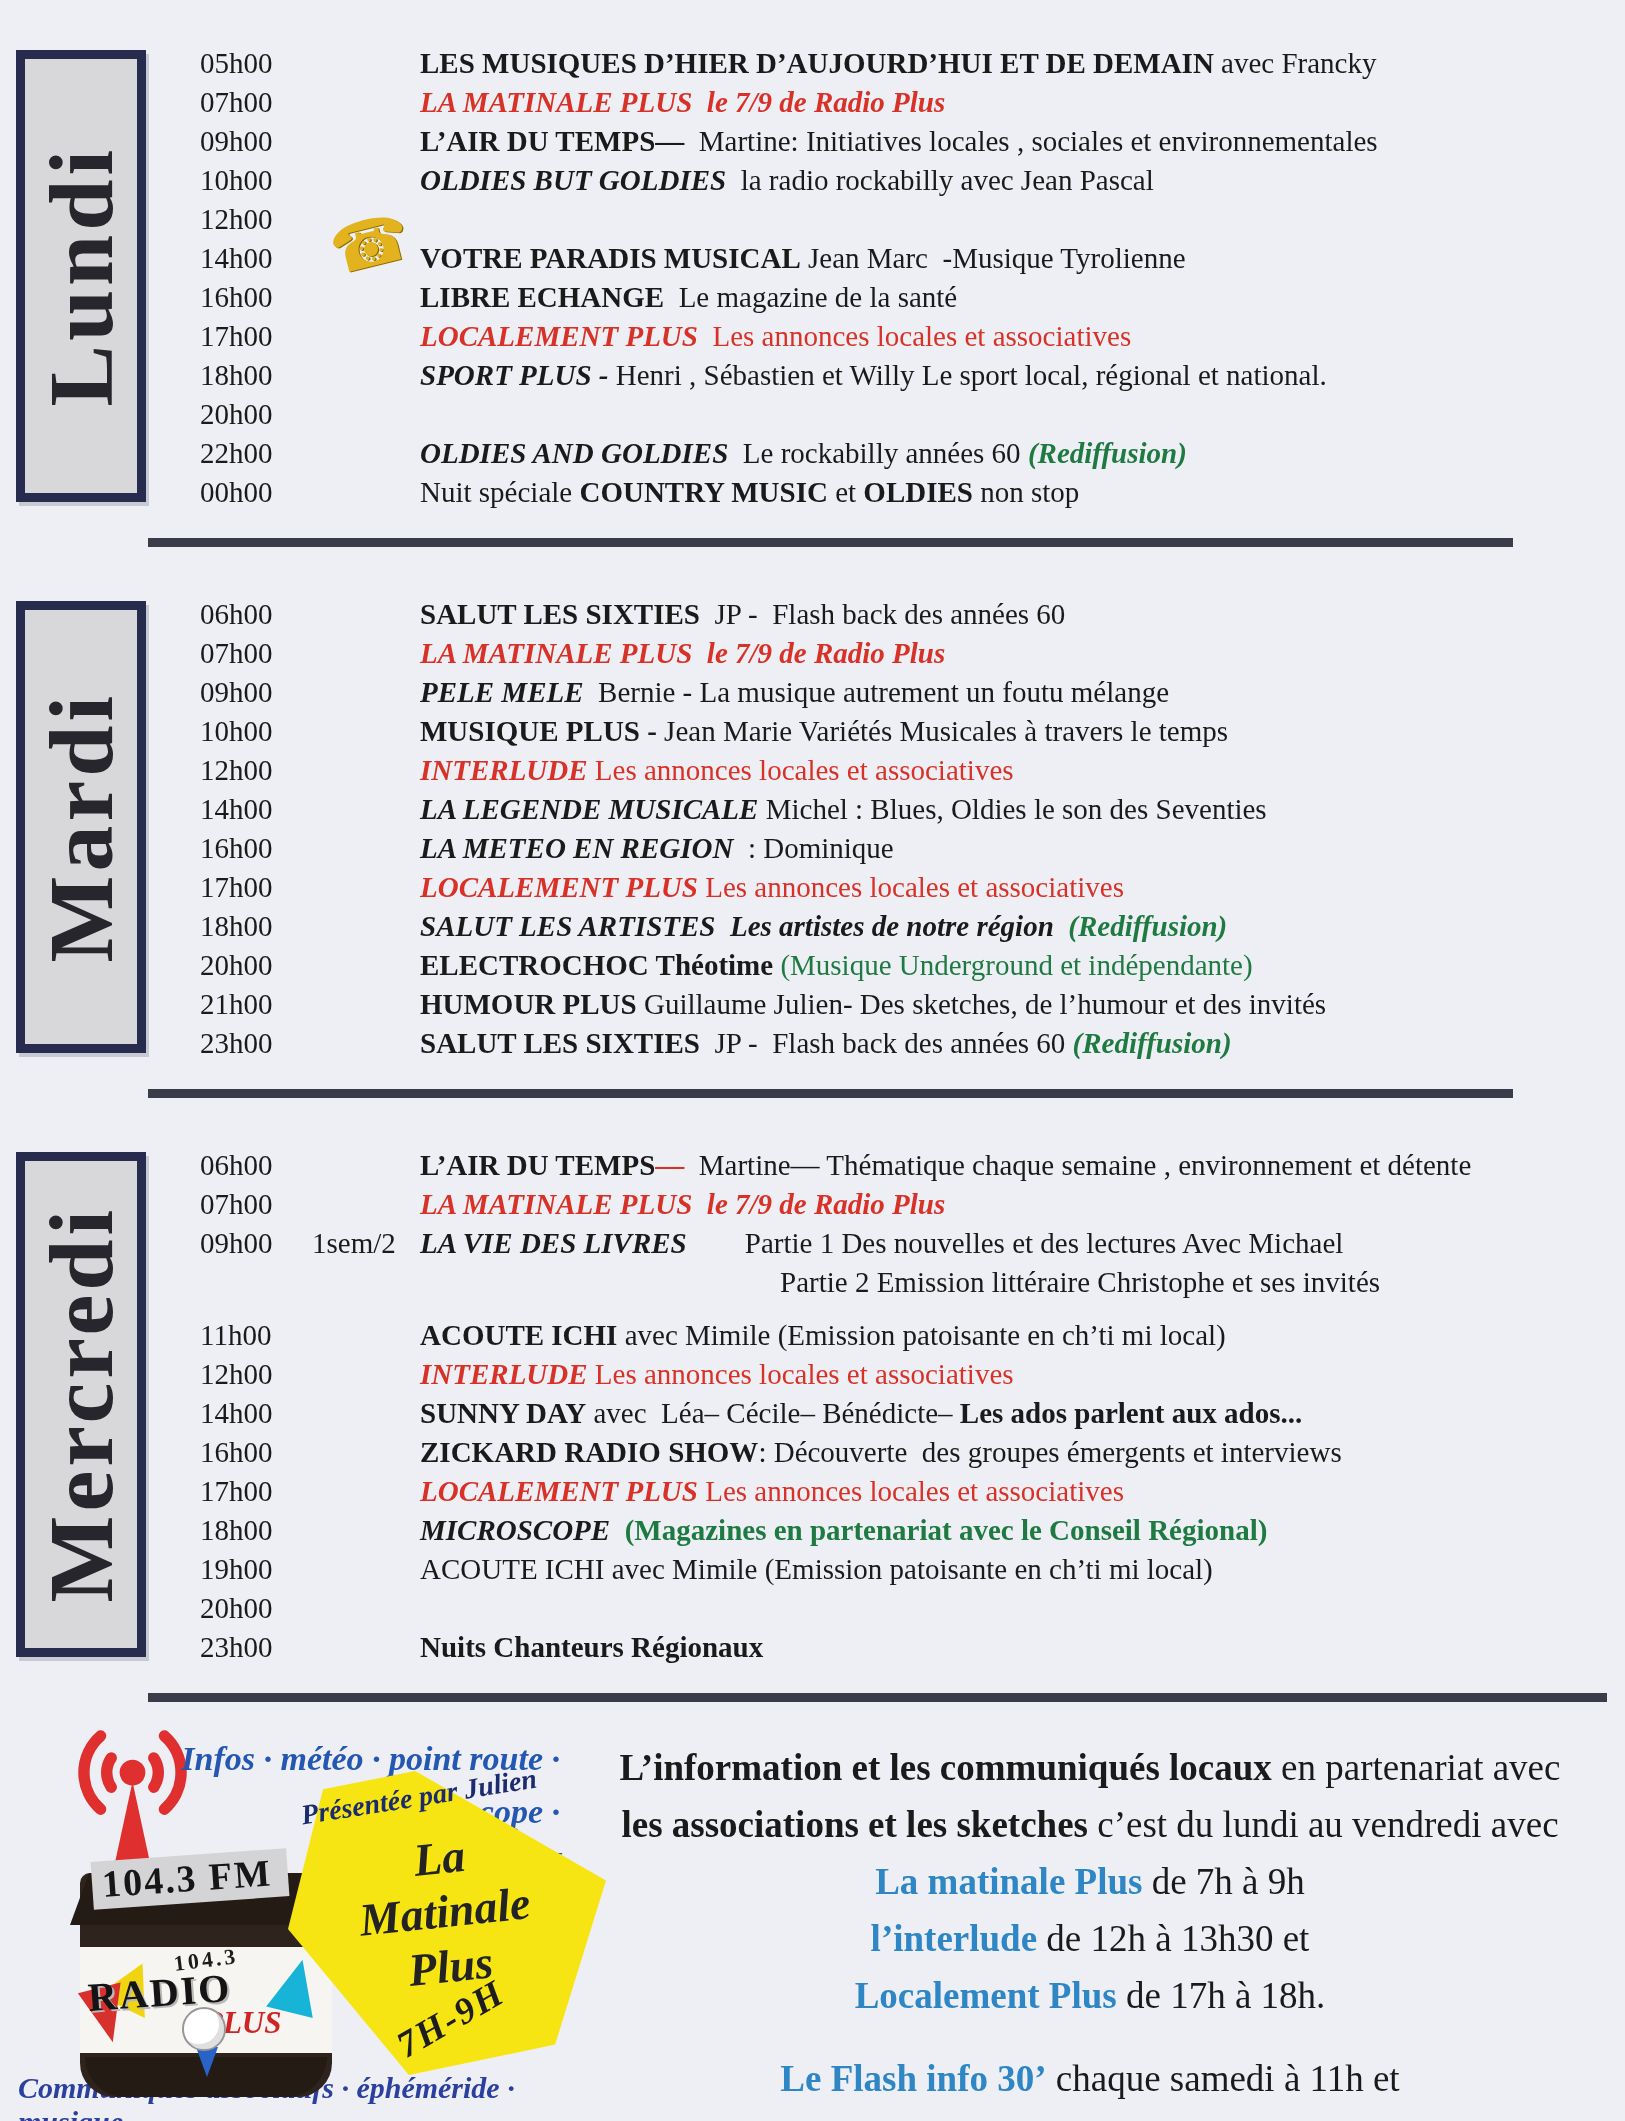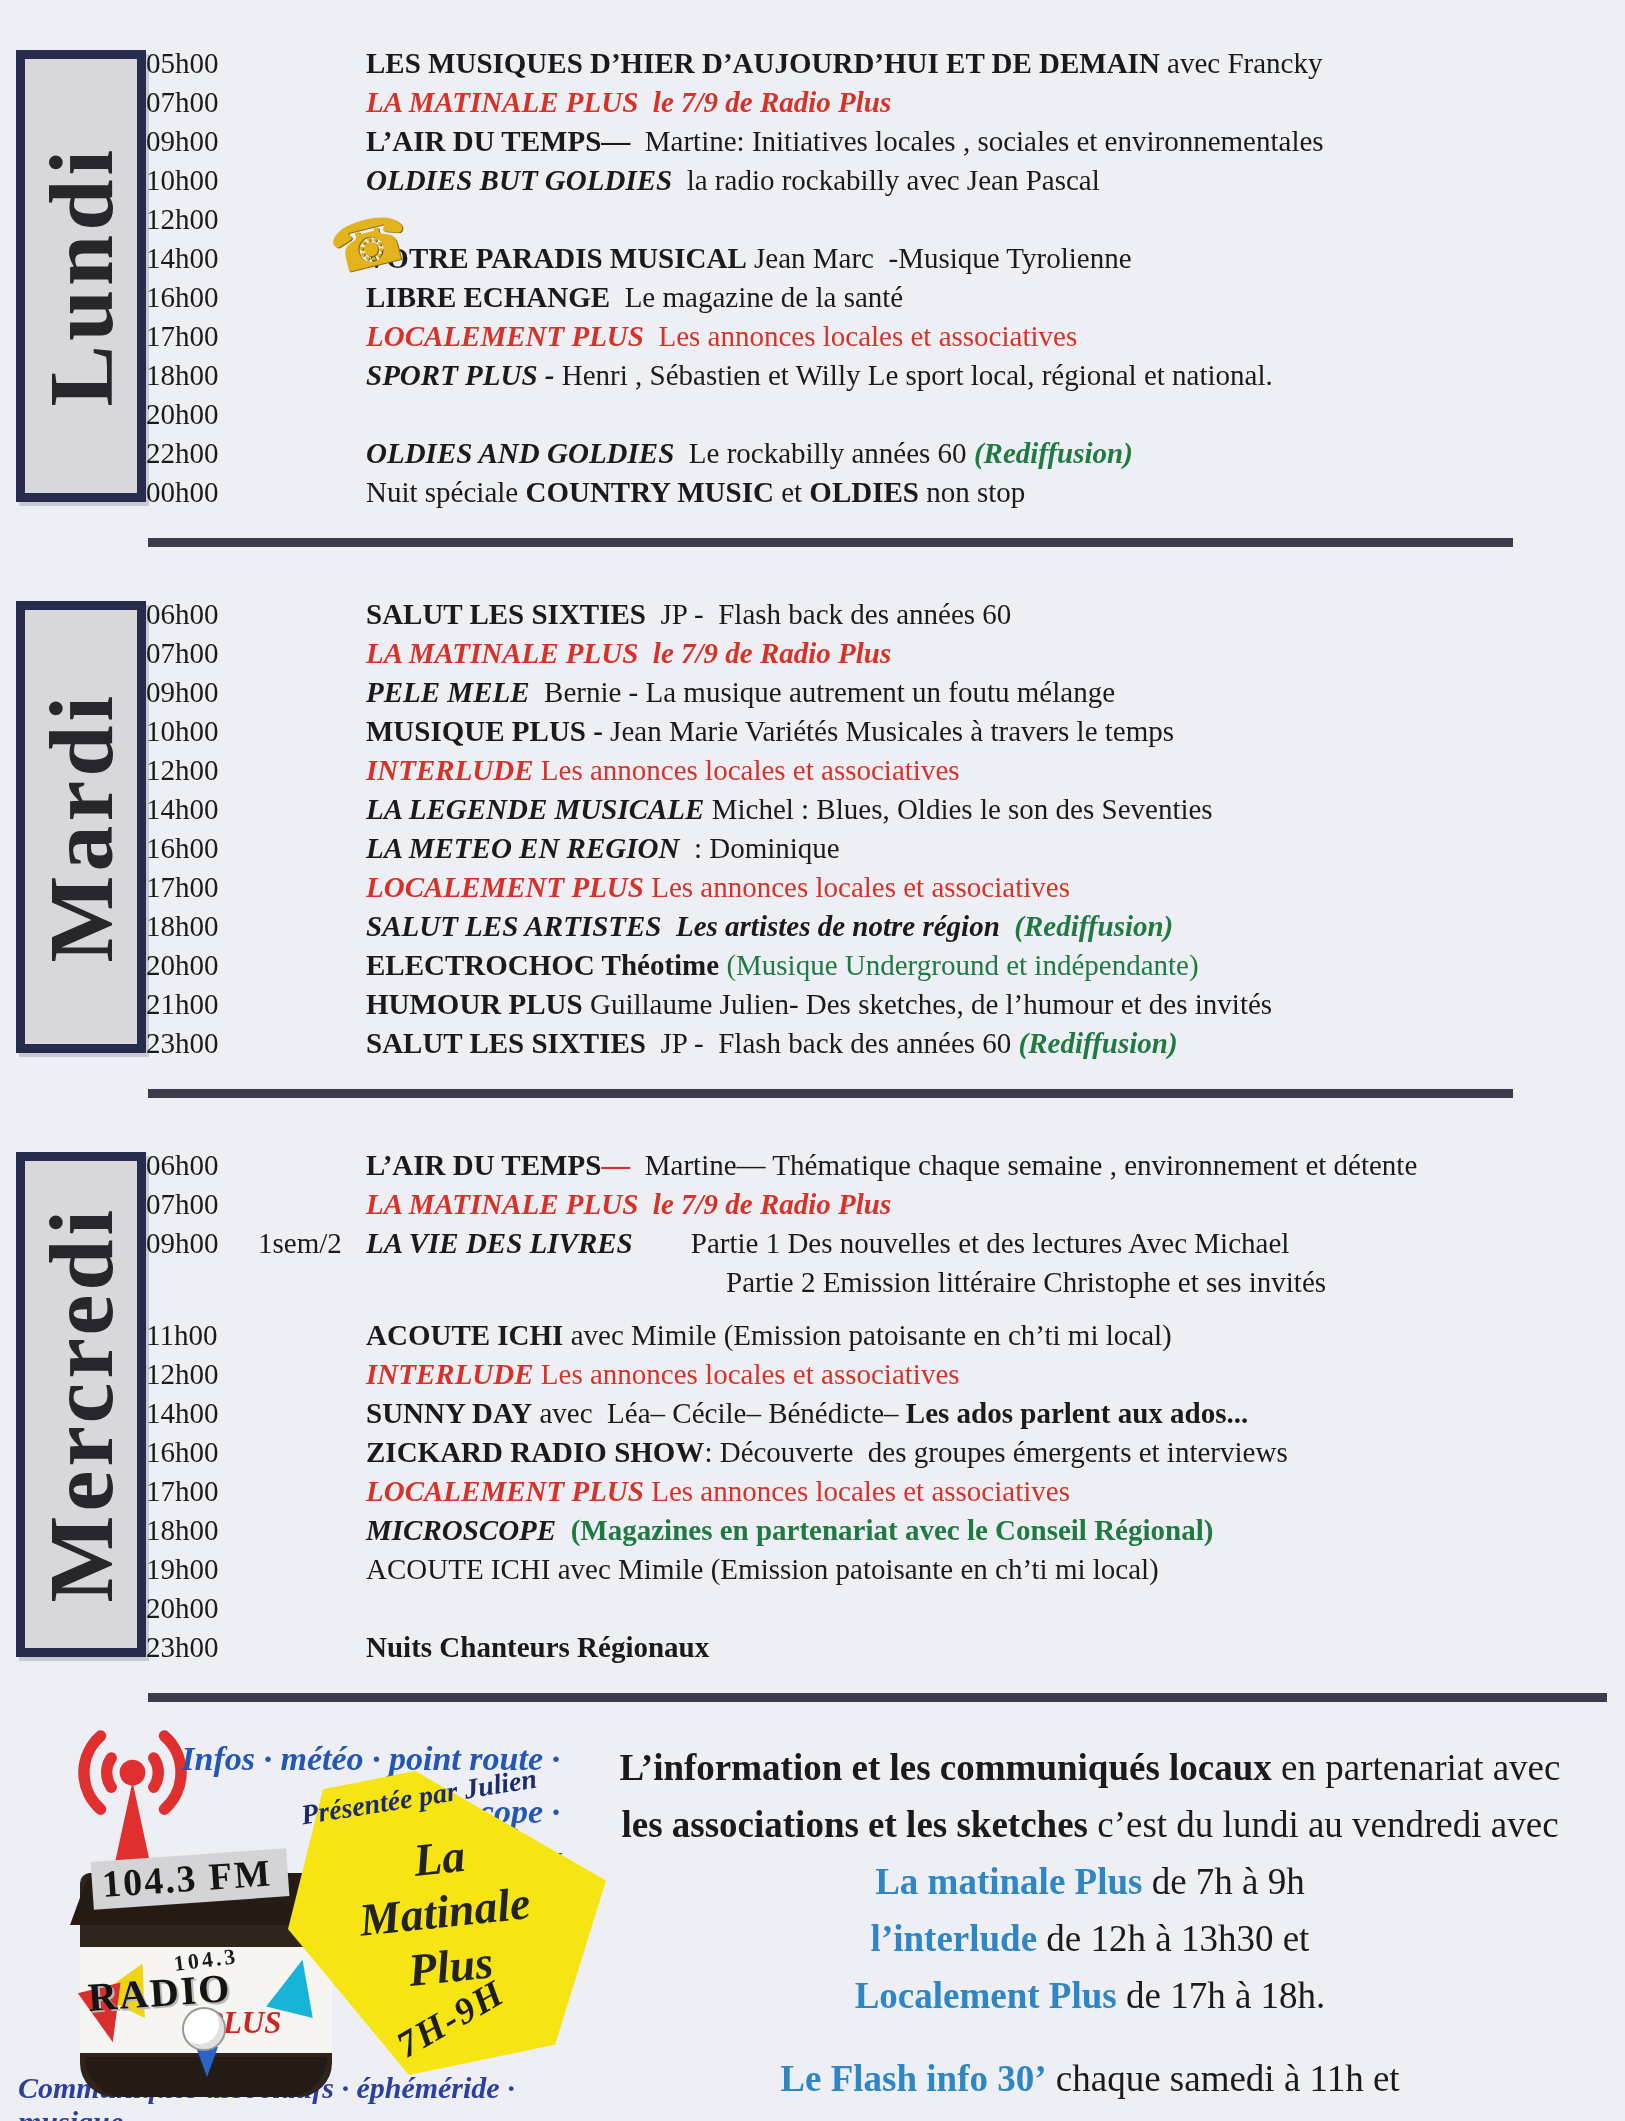--- a/index.html
+++ b/index.html
@@ -22,21 +22,21 @@
     margin:10px 0 10px 16px;display:flex;align-items:center;justify-content:center;
     box-shadow:3px 4px 0 rgba(30,30,60,0.18);
   }
   .day-label{
     writing-mode:vertical-rl;transform:rotate(180deg);
     font-weight:bold;font-size:92px;line-height:1;color:#26262c;letter-spacing:4px;
   }
   .rows{flex:1;padding-top:4px;}
   .row{display:flex;line-height:39px;font-size:29px;white-space:pre;}
   .row.gap-before{margin-top:14px;}
-  .time{width:112px;flex:none;}
+  .time{width:112px;margin-left:54px;flex:none;}
   .note{width:108px;flex:none;}
   .program{flex:1;overflow:visible;}
   .seg.p{}
   .seg.b{font-weight:bold;}
   .seg.bi{font-weight:bold;font-style:italic;}
   .seg.rbi{font-weight:bold;font-style:italic;color:var(--red);}
   .seg.rb{font-weight:bold;color:var(--red);}
   .seg.r{color:var(--red);}
   .seg.g{color:var(--green);}
   .seg.gb{color:var(--green);font-weight:bold;}

